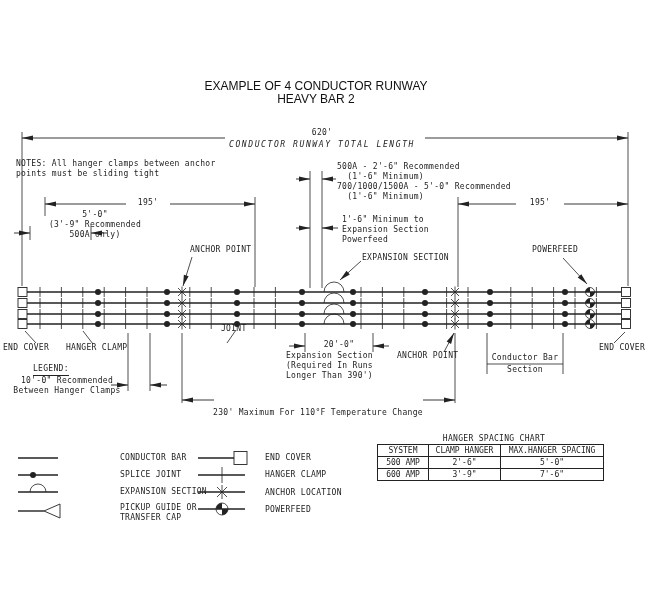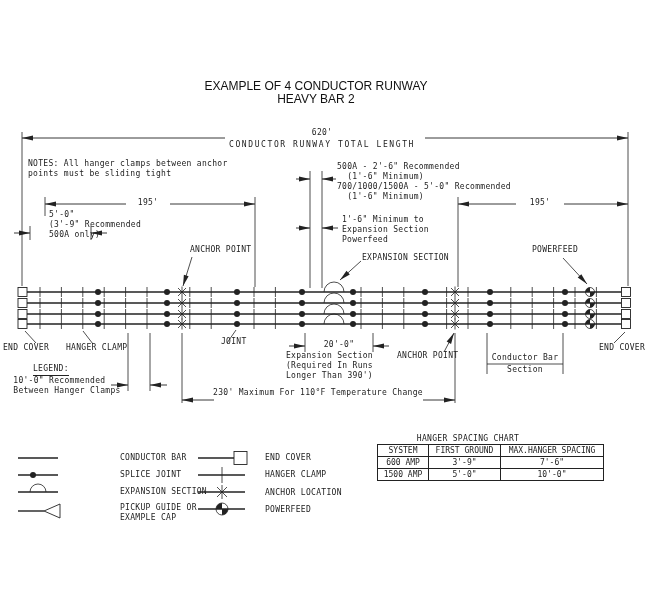--- a/index.html
+++ b/index.html
@@ -1,24 +1,24 @@
 <!DOCTYPE html>
 <html style="--line: #222222; --bg: #ffffff;"><head>
 <meta charset="utf-8">
 <style>
   html,body{margin:0;padding:0;background:#fff;}
   #stage{position:relative;width:650px;height:592px;background:var(--bg,#fff);overflow:hidden;
          font-family:"DejaVu Sans Mono",monospace;}
   #stage svg{position:absolute;left:0;top:0;}
   .lbl{position:absolute;font:8px "DejaVu Sans Mono",monospace;letter-spacing:.3px;color:var(--line,#222);
        white-space:pre-line;line-height:10px;}
-  .ctr{transform:translateX(-50%);}
+  .ctr{transform:translateX(-50%);text-align:center;}
   .bg{background:#fff;padding:0 2px;}
   .pre{white-space:pre;}
-  .wide{letter-spacing:1.6px;}
+  .wide{letter-spacing:1.6px;font-style:italic;}
   .ttl{position:absolute;font:12px "Liberation Sans",sans-serif;color:#111;transform:translateX(-50%);
        white-space:nowrap;left:316px;}
   .under{border-bottom:1px solid var(--line,#222);padding-bottom:1px;}
   
   .d{stroke:var(--line,#222);stroke-width:.9;fill:none;}
   .t{stroke:var(--line,#222);stroke-width:.8;fill:none;}
   .bar{stroke:var(--line,#222);stroke-width:1.4;fill:none;}
   .fillb{fill:var(--line,#222);stroke:none;}
   .openb{fill:#fff;stroke:var(--line,#222);stroke-width:.9;}
   
@@ -285,86 +285,86 @@
         <line x1="217" y1="497" x2="227" y2="487" class="t"></line>
         <circle cx="222" cy="509" r="6" class="t"></circle>
         <path d="M216,509 A6,6 0 0 1 222,503 L222,509 Z" class="fillb"></path>
         <path d="M228,509 A6,6 0 0 1 222,515 L222,509 Z" class="fillb"></path>
       </g>
   </svg>
 
   <div class="ttl" style="top:79px">EXAMPLE OF 4 CONDUCTOR RUNWAY</div>
   <div class="ttl" style="top:92px">HEAVY BAR 2</div>
 
-  <div class="lbl" style="left:28px;top:159px">NOTES: All hanger clamps between anchor
+  <div class="lbl" style="left:16px;top:159px">NOTES: All hanger clamps between anchor
 points must be sliding tight</div>
   <div class="lbl ctr bg" style="left:322px;top:128px">620'</div>
   <div class="lbl ctr bg wide" style="left:322px;top:140px">CONDUCTOR RUNWAY TOTAL LENGTH</div>
   <div class="lbl ctr bg" style="left:148px;top:198px">195'</div>
   <div class="lbl ctr bg" style="left:540px;top:198px">195'</div>
   <div class="lbl ctr" style="left:95px;top:210px">5'-0"
 (3'-9" Recommended
 500A only)</div>
   <div class="lbl pre" style="left:337px;top:162px">500A - 2'-6" Recommended
   (1'-6" Minimum)
 700/1000/1500A - 5'-0" Recommended
   (1'-6" Minimum)</div>
   <div class="lbl" style="left:342px;top:215px">1'-6" Minimum to
 Expansion Section
 Powerfeed</div>
   <div class="lbl ctr bg" style="left:339px;top:340px">20'-0"</div>
   <div class="lbl" style="left:286px;top:351px">Expansion Section
 (Required In Runs
 Longer Than 390')</div>
-  <div class="lbl ctr bg" style="left:318px;top:388px">230' Maximum For 110°F Temperature Change</div>
+  <div class="lbl ctr bg" style="left:318px;top:408px">230' Maximum For 110°F Temperature Change</div>
 
   <div class="lbl" style="left:190px;top:245px">ANCHOR POINT</div>
   <div class="lbl" style="left:362px;top:253px">EXPANSION SECTION</div>
   <div class="lbl" style="left:532px;top:245px">POWERFEED</div>
   <div class="lbl" style="left:3px;top:343px">END COVER</div>
   <div class="lbl" style="left:66px;top:343px">HANGER CLAMP</div>
-  <div class="lbl" style="left:221px;top:337px">JOINT</div>
+  <div class="lbl" style="left:221px;top:324px">JOINT</div>
   <div class="lbl" style="left:397px;top:351px">ANCHOR POINT</div>
   <div class="lbl ctr" style="left:525px;top:353px">Conductor Bar</div>
   <div class="lbl ctr" style="left:525px;top:365px">Section</div>
   <div class="lbl" style="left:599px;top:343px">END COVER</div>
 
   <div class="lbl under" style="left:33px;top:364px">LEGEND:</div>
   <div class="lbl ctr" style="left:67px;top:376px">10'-0" Recommended
 Between Hanger Clamps</div>
   <div class="lbl" style="left:120px;top:453px">CONDUCTOR BAR</div>
   <div class="lbl" style="left:120px;top:470px">SPLICE JOINT</div>
   <div class="lbl" style="left:120px;top:487px">EXPANSION SECTION</div>
   <div class="lbl" style="left:120px;top:503px">PICKUP GUIDE OR
-EXAMPLE CAP</div>
+TRANSFER CAP</div>
   <div class="lbl" style="left:265px;top:453px">END COVER</div>
   <div class="lbl" style="left:265px;top:470px">HANGER CLAMP</div>
   <div class="lbl" style="left:265px;top:488px">ANCHOR LOCATION</div>
   <div class="lbl" style="left:265px;top:505px">POWERFEED</div>
 
-  <div class="lbl ctr" style="left:468px;top:434px">HANGER SPACING CHART</div>
+  <div class="lbl ctr" style="left:494px;top:434px">HANGER SPACING CHART</div>
   <table id="hst">
     <colgroup>
         <col class="c1">
         <col class="c2">
         <col class="c3">
       </colgroup>
     <thead>
         <tr id="hst-head">
           <th>SYSTEM</th>
-          <th>FIRST GROUND</th>
+          <th>CLAMP HANGER</th>
           <th>MAX.HANGER SPACING</th>
         </tr>
       </thead>
     <tbody id="hst-body">
         <tr>
+          <td>500 AMP</td>
+          <td>2'-6"</td>
+          <td>5'-0"</td>
+        </tr>
+        <tr>
           <td>600 AMP</td>
           <td>3'-9"</td>
           <td>7'-6"</td>
         </tr>
-        <tr>
-          <td>1500 AMP</td>
-          <td>5'-0"</td>
-          <td>10'-0"</td>
-        </tr>
       </tbody>
   </table>
 </div>
 
 </body></html>

